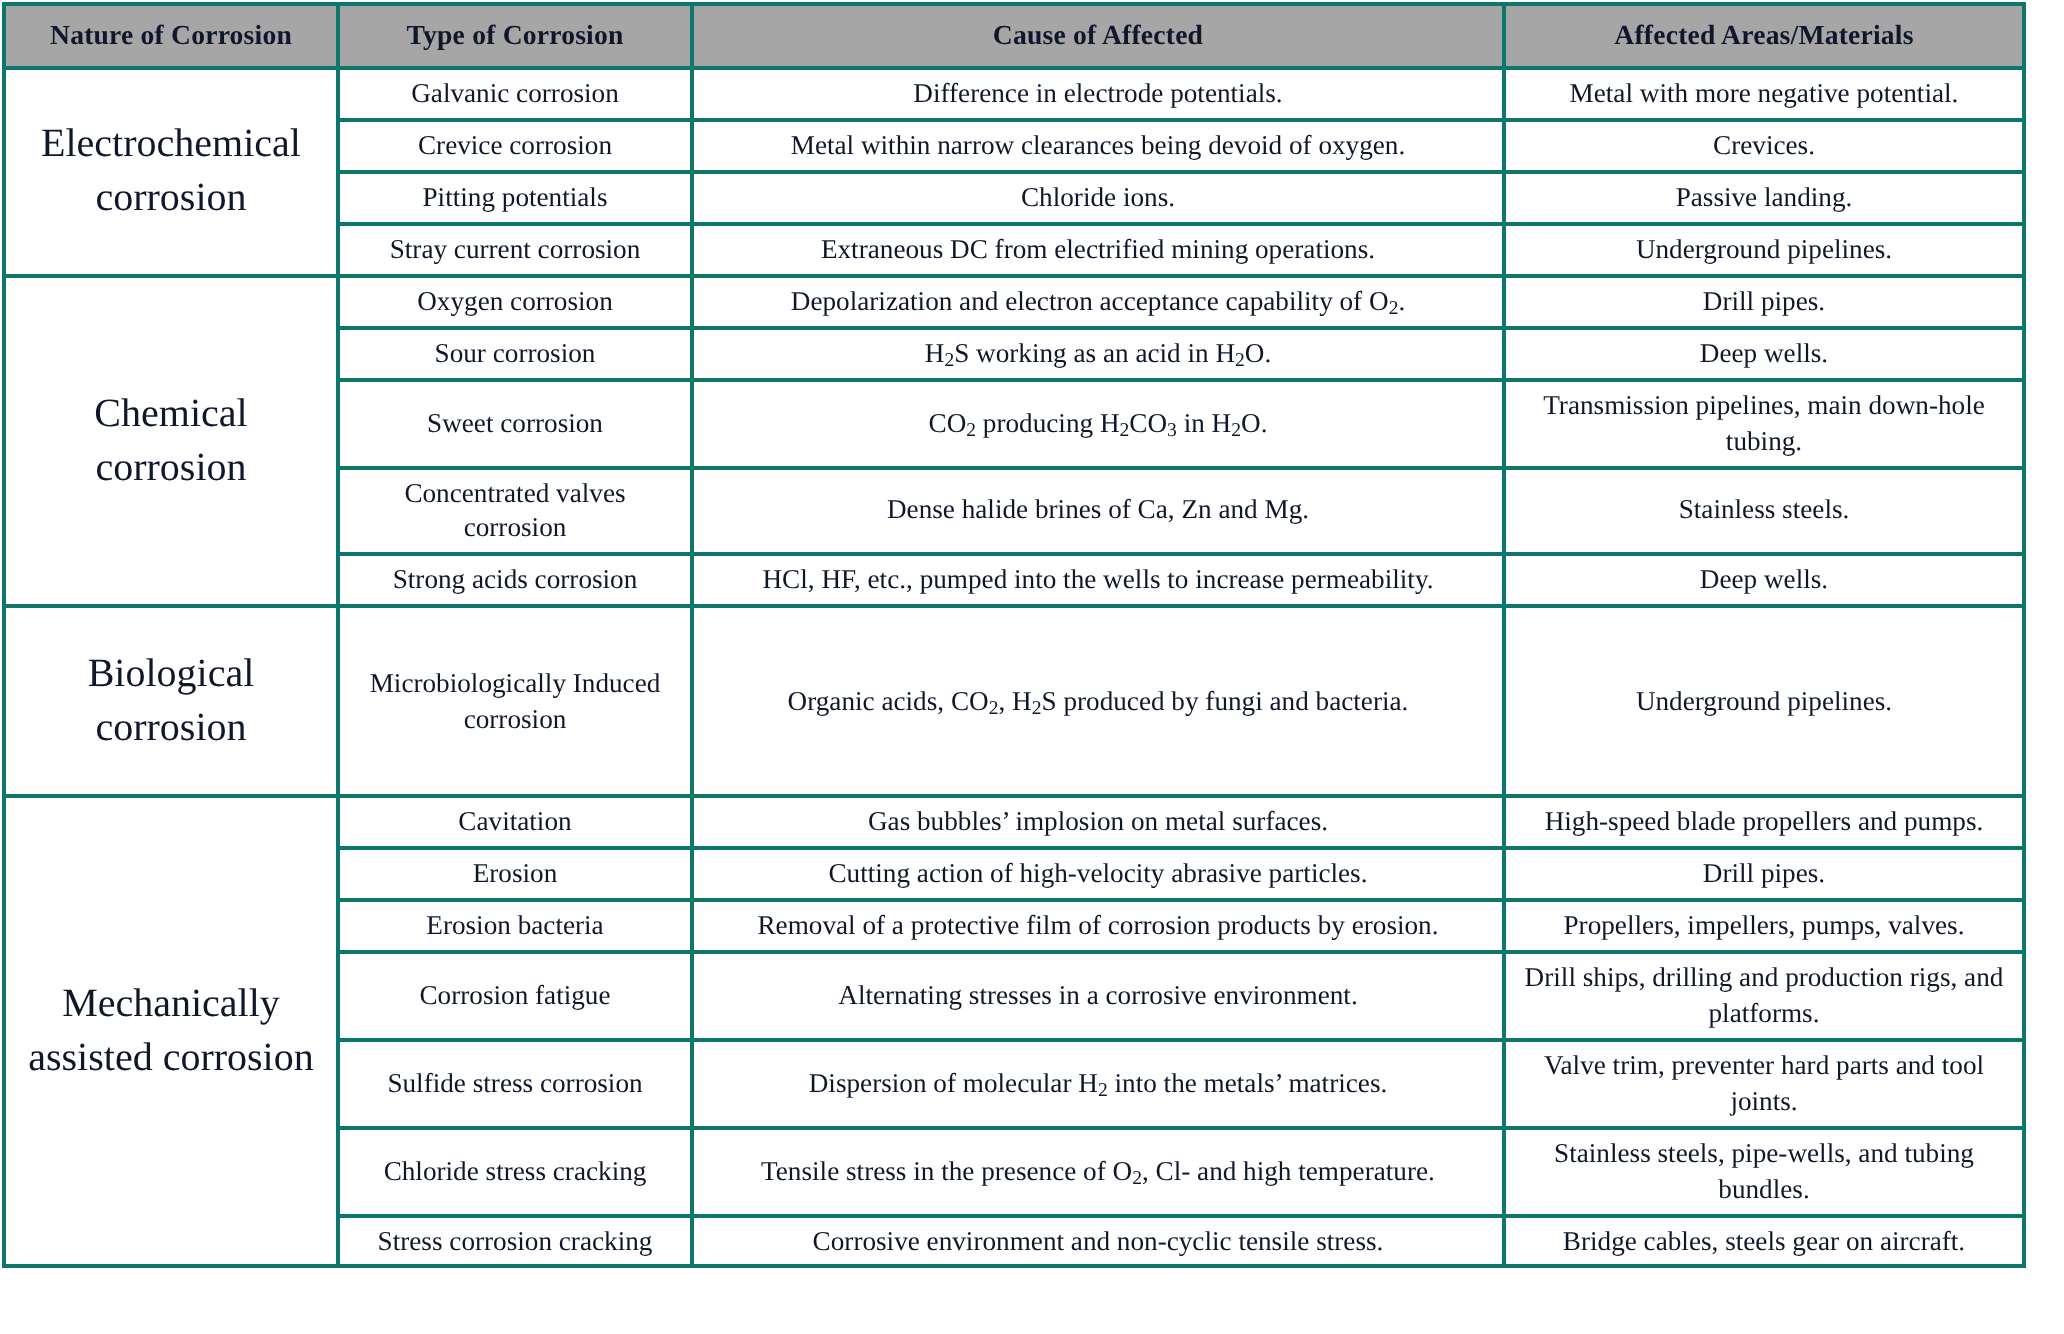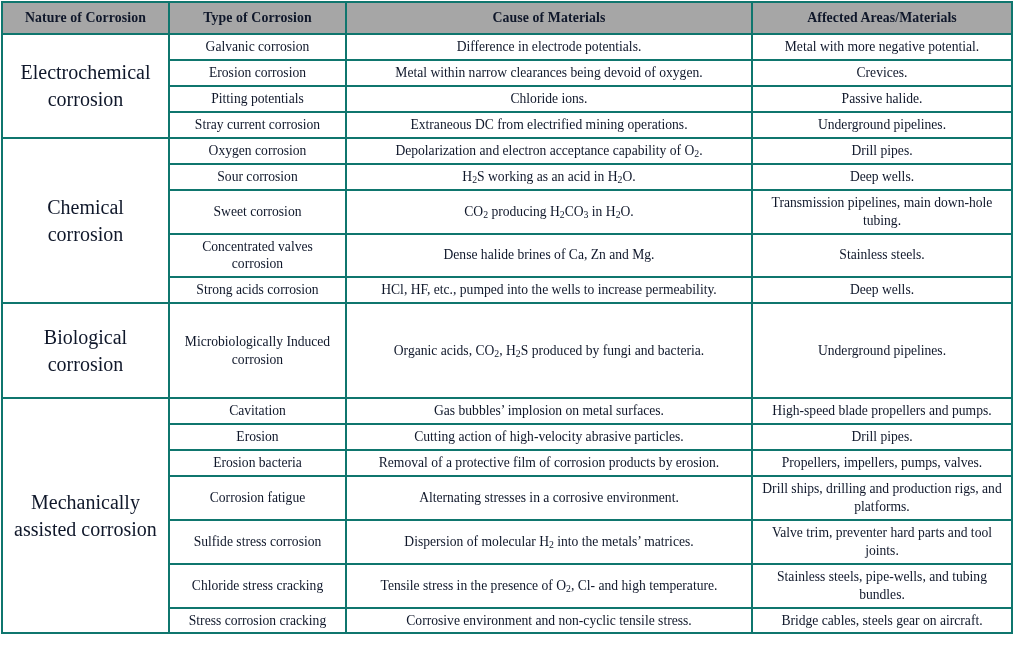--- a/index.html
+++ b/index.html
@@ -73,40 +73,40 @@
   <colgroup>
     <col class="c-nature">
     <col class="c-type">
     <col class="c-cause">
     <col class="c-affected">
   </colgroup>
   <thead>
     <tr>
       <th>Nature of Corrosion</th>
       <th>Type of Corrosion</th>
-      <th>Cause of Materials</th>
+      <th>Cause of Affected</th>
       <th>Affected Areas/Materials</th>
     </tr>
   </thead>
   <tbody id="table-body">
       <tr>
         <td class="nature-cell" rowspan="4">Electrochemical corrosion</td>
         <td class="type-cell">Galvanic corrosion</td>
         <td class="cause-cell">Difference in electrode potentials.</td>
         <td class="affected-cell">Metal with more negative potential.</td>
       </tr>
       <tr>
-        <td class="type-cell">Erosion corrosion</td>
+        <td class="type-cell">Crevice corrosion</td>
         <td class="cause-cell">Metal within narrow clearances being devoid of oxygen.</td>
         <td class="affected-cell">Crevices.</td>
       </tr>
       <tr>
         <td class="type-cell">Pitting potentials</td>
         <td class="cause-cell">Chloride ions.</td>
-        <td class="affected-cell">Passive halide.</td>
+        <td class="affected-cell">Passive landing.</td>
       </tr>
       <tr>
         <td class="type-cell">Stray current corrosion</td>
         <td class="cause-cell">Extraneous DC from electrified mining operations.</td>
         <td class="affected-cell">Underground pipelines.</td>
       </tr>
       <tr>
         <td class="nature-cell" rowspan="5">Chemical corrosion</td>
         <td class="type-cell">Oxygen corrosion</td>
         <td class="cause-cell">Depolarization and electron acceptance capability of O<sub>2</sub>.</td>

